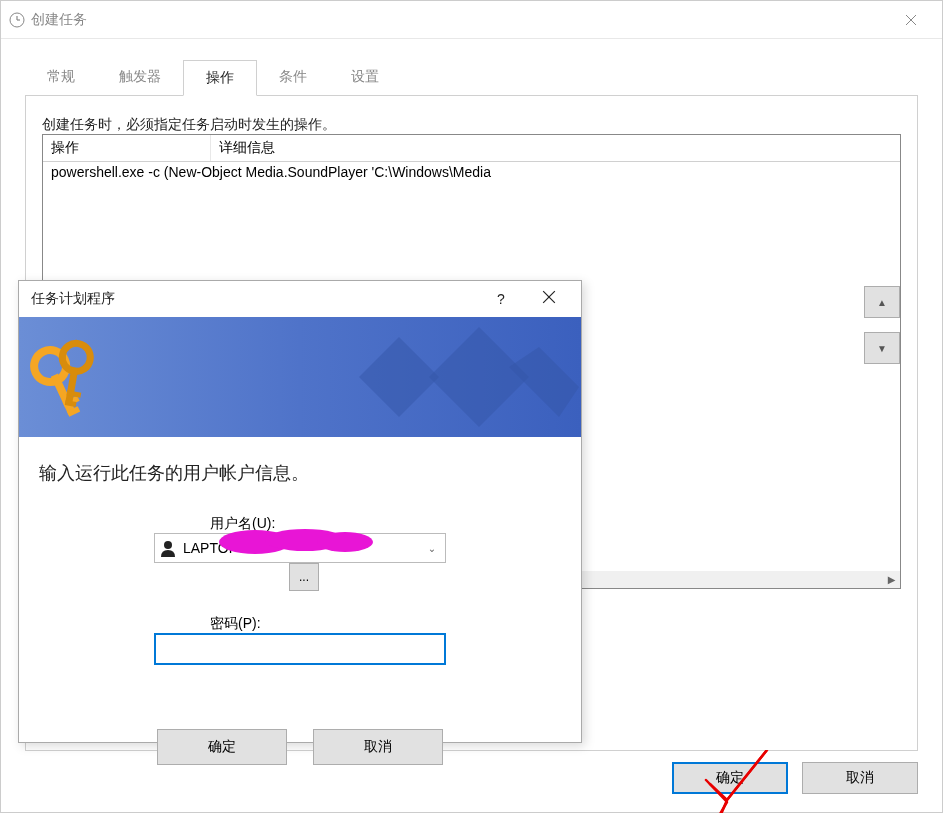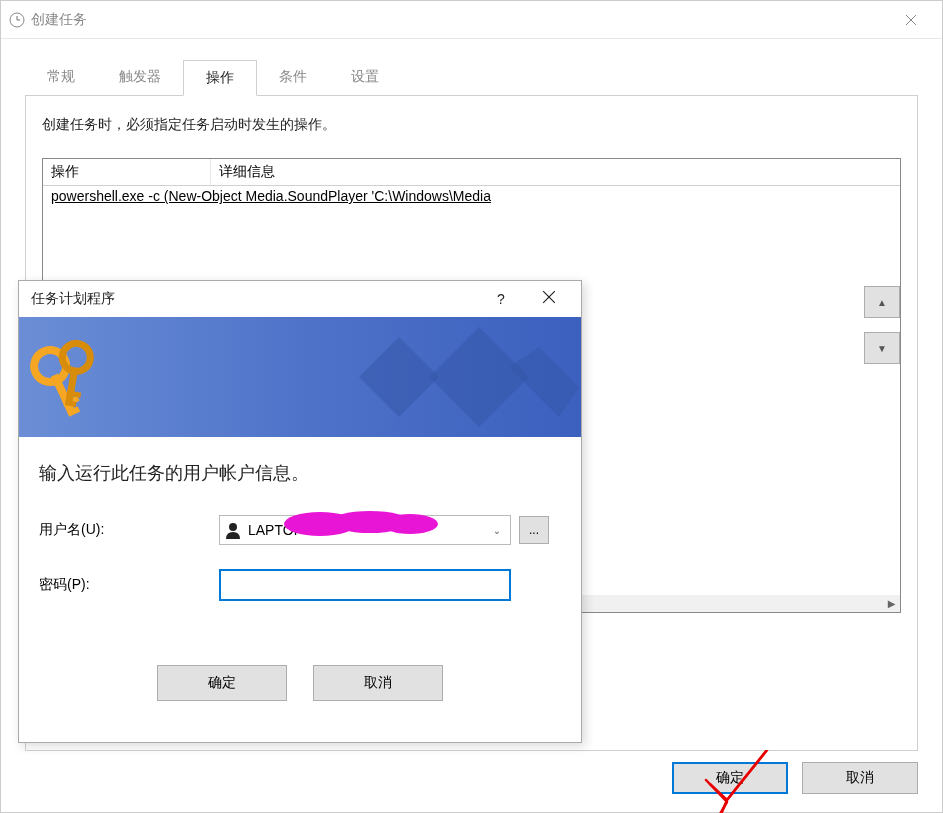--- a/index.html
+++ b/index.html
@@ -80,21 +80,20 @@
     .content {
       margin: 0 24px 10px 24px;
       padding: 20px 16px 16px 16px;
       border: 1px solid #d0d0d0;
       height: 656px;
       background: #fff;
     }
     .description {
       font-size: 14px;
       color: #222;
-      margin-bottom: 24px;
     }
     
     
     .actions-table {
       border: 1px solid #888;
       height: 455px;
       background: #fff;
       position: relative;
       overflow: hidden;
     }
@@ -120,21 +119,20 @@
     .td-action {
       width: 168px;
       padding: 2px 8px;
       white-space: nowrap;
     }
     .td-details {
       flex: 1;
       padding: 2px 8px;
       white-space: nowrap;
       overflow: hidden;
-      text-decoration: underline;
     }
     .scrollbar-bottom {
       position: absolute;
       bottom: 0;
       left: 0;
       right: 0;
       height: 17px;
       background: #f0f0f0;
       display: flex;
       align-items: center;
@@ -248,20 +246,21 @@
     }
     .cred-instruction {
       font-size: 18px;
       color: #222;
       margin-bottom: 30px;
     }
     .cred-field {
       display: flex;
       align-items: center;
       margin-bottom: 24px;
+      flex-direction: column;
     }
     .cred-label {
       width: 180px;
       font-size: 14px;
     }
     .username-combo {
       width: 292px;
       height: 30px;
       border: 1px solid #bbb;
       display: flex;

